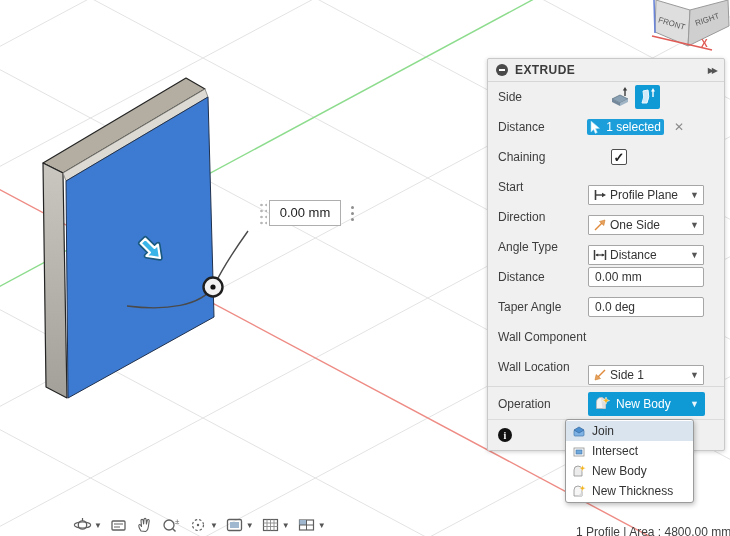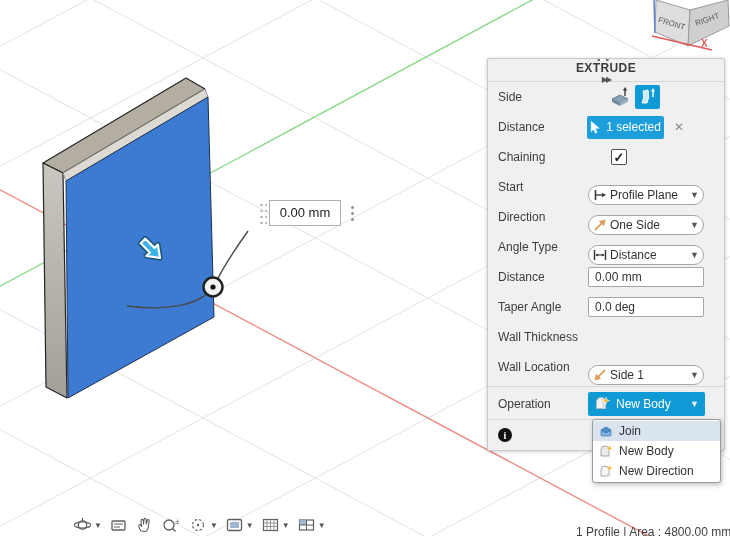--- a/index.html
+++ b/index.html
@@ -14,58 +14,58 @@
     background-image:radial-gradient(#b5b5b5 1px, transparent 1.3px);
     background-size:5px 6px;background-position:1px 2px;}
   .dim-input{width:70px;height:24px;background:#fff;border:1px solid #aeaeae;
     font-size:13px;color:#222;text-align:center;line-height:24px;}
   .dim-dots{display:flex;flex-direction:column;gap:3px;margin-left:8px;padding:2px;}
   .dim-dots i{width:3px;height:3px;border-radius:50%;background:#8f8f8f;}
   
   .dialog{left:487px;top:58px;width:236px;background:#f0f0f0;border:1px solid #c9c9c9;
     border-radius:2px;z-index:3;box-shadow:0 1px 4px rgba(0,0,0,.18);}
   .dlg-header{height:22px;display:flex;align-items:center;padding:0 8px;
-    border-bottom:1px solid #d6d6d6;flex-direction:column;}
+    border-bottom:1px solid #d6d6d6;}
   .collapse-btn{width:12px;height:12px;border-radius:50%;background:#4a4a4a;color:#fff;
     display:flex;align-items:center;justify-content:center;margin-right:7px;cursor:pointer;}
   .collapse-btn b{display:block;width:6px;height:2px;background:#fff;}
   .dlg-title{font-size:12px;font-weight:bold;color:#3c3c3c;letter-spacing:.4px;flex:1;}
   .dock-arrows{color:#555;font-size:8px;letter-spacing:-2px;cursor:pointer;}
   .dlg-row{height:30px;display:flex;align-items:center;position:relative;}
   .dlg-label{font-size:12px;color:#3d3d3d;padding-left:10px;width:90px;}
   .ctl{position:absolute;left:100px;width:116px;height:20px;box-sizing:border-box;}
-  .select{background:#fff;border:1px solid #a6a6a6;border-radius:10px;display:flex;
+  .select{background:#fff;border:1px solid #a6a6a6;border-radius:1px;display:flex;
     align-items:center;font-size:12px;color:#333;padding:8px 4px;cursor:pointer;margin-top:16px;}
   .select .txt{flex:1;padding-left:3px;}
   .select .caret,.op-caret{font-size:9px;color:#555;}
   .input{background:#fff;border:1px solid #a6a6a6;border-radius:2px;font-size:12px;
     color:#333;padding:0 6px;line-height:18px;}
   .type-tiles{position:absolute;left:119px;display:flex;gap:3px;}
   .tile{width:25px;height:24px;border-radius:2px;display:flex;align-items:center;
     justify-content:center;cursor:pointer;}
   .tile.sel{background:#0f9ad6;}
-  .profiles-btn{position:absolute;left:99px;width:77px;height:23px;background:#1b9ed9;
+  .profiles-btn{position:absolute;left:99px;width:77px;height:16px;background:#1b9ed9;
     border-radius:2px;color:#fff;font-size:12px;display:flex;align-items:center;
     justify-content:center;gap:5px;cursor:pointer;}
   .x-close{position:absolute;left:184px;color:#8b8b8b;font-size:12px;cursor:pointer;width:14px;text-align:center;}
   .checkbox{position:absolute;left:123px;width:14px;height:14px;background:#fff;
     border:1.5px solid #4f4f4f;border-radius:2px;color:#222;font-size:13px;font-weight:bold;
     display:flex;align-items:center;justify-content:center;line-height:1;cursor:pointer;}
   .sep{height:1px;background:#d9d9d9;margin:4px 0 2px;}
   .op-btn{position:absolute;left:100px;width:117px;height:24px;background:#0f9ad6;
     border-radius:2px;display:flex;align-items:center;color:#fff;font-size:12px;
     padding:0 6px;box-sizing:border-box;gap:6px;cursor:pointer;}
   .op-btn .txt{flex:1;}
   .op-caret{color:#eaf6fc;}
   .dlg-footer{border-top:1px solid #dcdcdc;height:30px;display:flex;align-items:center;padding-left:10px;}
   .info-btn{width:14px;height:14px;border-radius:50%;background:#111;color:#fff;
     font-size:10px;font-weight:bold;font-family:"Liberation Serif",serif;
     display:flex;align-items:center;justify-content:center;cursor:pointer;}
   
-  .op-menu{left:592px;top:419px;width:127px;background:#fff;border:1px solid #9b9b9b;
+  .op-menu{left:565px;top:419px;width:127px;background:#fff;border:1px solid #9b9b9b;
     border-radius:3px;z-index:4;box-shadow:1px 2px 5px rgba(0,0,0,.25);padding:1px 0;}
   .op-item{height:20px;display:flex;align-items:center;gap:6px;padding:0 6px;
     font-size:12px;color:#333;cursor:pointer;}
   .op-item.hl{background:#d9e4ef;}
   
   .nav-toolbar{left:72px;top:514px;height:22px;display:flex;align-items:center;z-index:2;}
   .nav-item{display:flex;align-items:center;margin-right:5px;cursor:pointer;padding:1px;}
   .nav-caret{font-size:8px;color:#555;margin-left:2px;}
   
   .status-text{left:576px;top:525px;font-size:12px;color:#3f3f3f;white-space:nowrap;z-index:2;}
@@ -234,21 +234,21 @@
     <span class="dlg-label">Distance</span>
     <div class="ctl input">0.00 mm</div>
   </div>
 
   <div class="dlg-row">
     <span class="dlg-label">Taper Angle</span>
     <div class="ctl input">0.0 deg</div>
   </div>
 
   <div class="dlg-row">
-    <span class="dlg-label">Wall Thickness</span>
+    <span class="dlg-label">Wall Component</span>
   </div>
 
   <div class="dlg-row">
     <span class="dlg-label">Wall Location</span>
     <div class="ctl select">
       <svg width="14" height="12" viewBox="0 0 14 12">
         <line x1="12" y1="1" x2="4" y2="9" stroke="#e08a3c" stroke-width="1.5"></line>
         <polygon points="2,11 7.5,9.5 3.2,5.5" fill="#e8a25e" stroke="#cf7f2e" stroke-width="0.6"></polygon>
       </svg>
       <span class="txt">Side 1</span>
@@ -279,32 +279,39 @@
 <div class="abs op-menu">
   <div class="op-item hl">
     <svg width="14" height="14" viewBox="0 0 14 14">
       <rect x="2" y="6" width="10" height="6" rx="1" fill="#7fb2e5" stroke="#4679ad" stroke-width="0.7"></rect>
       <polygon points="2,6 7,3 12,6 7,9" fill="#4e8fd0" stroke="#38699c" stroke-width="0.7"></polygon>
     </svg>
     <span>Join</span>
   </div>
   <div class="op-item">
     <svg width="14" height="14" viewBox="0 0 14 14">
+      <rect x="2" y="4" width="10" height="8" fill="#fff" stroke="#8f8f8f" stroke-width="0.8"></rect>
+      <rect x="4" y="6" width="6" height="4" fill="#6fa8dc" stroke="#4679ad" stroke-width="0.7"></rect>
+    </svg>
+    <span>Intersect</span>
+  </div>
+  <div class="op-item">
+    <svg width="14" height="14" viewBox="0 0 14 14">
       <path d="M2,6 a4,4 0 0 1 8,0 v6 h-8 Z" fill="#ececec" stroke="#8f8f8f" stroke-width="0.8"></path>
       <polygon points="10.5,1 11.4,3.3 13.7,4.2 11.4,5.1 10.5,7.4 9.6,5.1 7.3,4.2 9.6,3.3" fill="#f5b31b" stroke="#fff" stroke-width="0.4"></polygon>
     </svg>
     <span>New Body</span>
   </div>
   <div class="op-item">
     <svg width="14" height="14" viewBox="0 0 14 14">
       <path d="M2,6 a4,4 0 0 1 8,0 v6 h-8 Z" fill="#f6f6f6" stroke="#8f8f8f" stroke-width="0.8"></path>
       <path d="M6,12 h4 v-4 Z" fill="#d9d9d9"></path>
       <polygon points="10.5,1 11.4,3.3 13.7,4.2 11.4,5.1 10.5,7.4 9.6,5.1 7.3,4.2 9.6,3.3" fill="#f5b31b" stroke="#fff" stroke-width="0.4"></polygon>
     </svg>
-    <span>New Direction</span>
+    <span>New Thickness</span>
   </div>
 </div>
 
 <div class="abs nav-toolbar">
   <div class="nav-item">
     <svg width="19" height="18" viewBox="0 0 19 18">
       <circle cx="9.5" cy="9" r="4.2" fill="none" stroke="#5f5f5f" stroke-width="1.3"></circle>
       <ellipse cx="9.5" cy="9" rx="8.2" ry="3" fill="none" stroke="#5f5f5f" stroke-width="1.1"></ellipse>
       <line x1="9.5" y1="2" x2="9.5" y2="5" stroke="#5f5f5f" stroke-width="1.2"></line>
     </svg>

